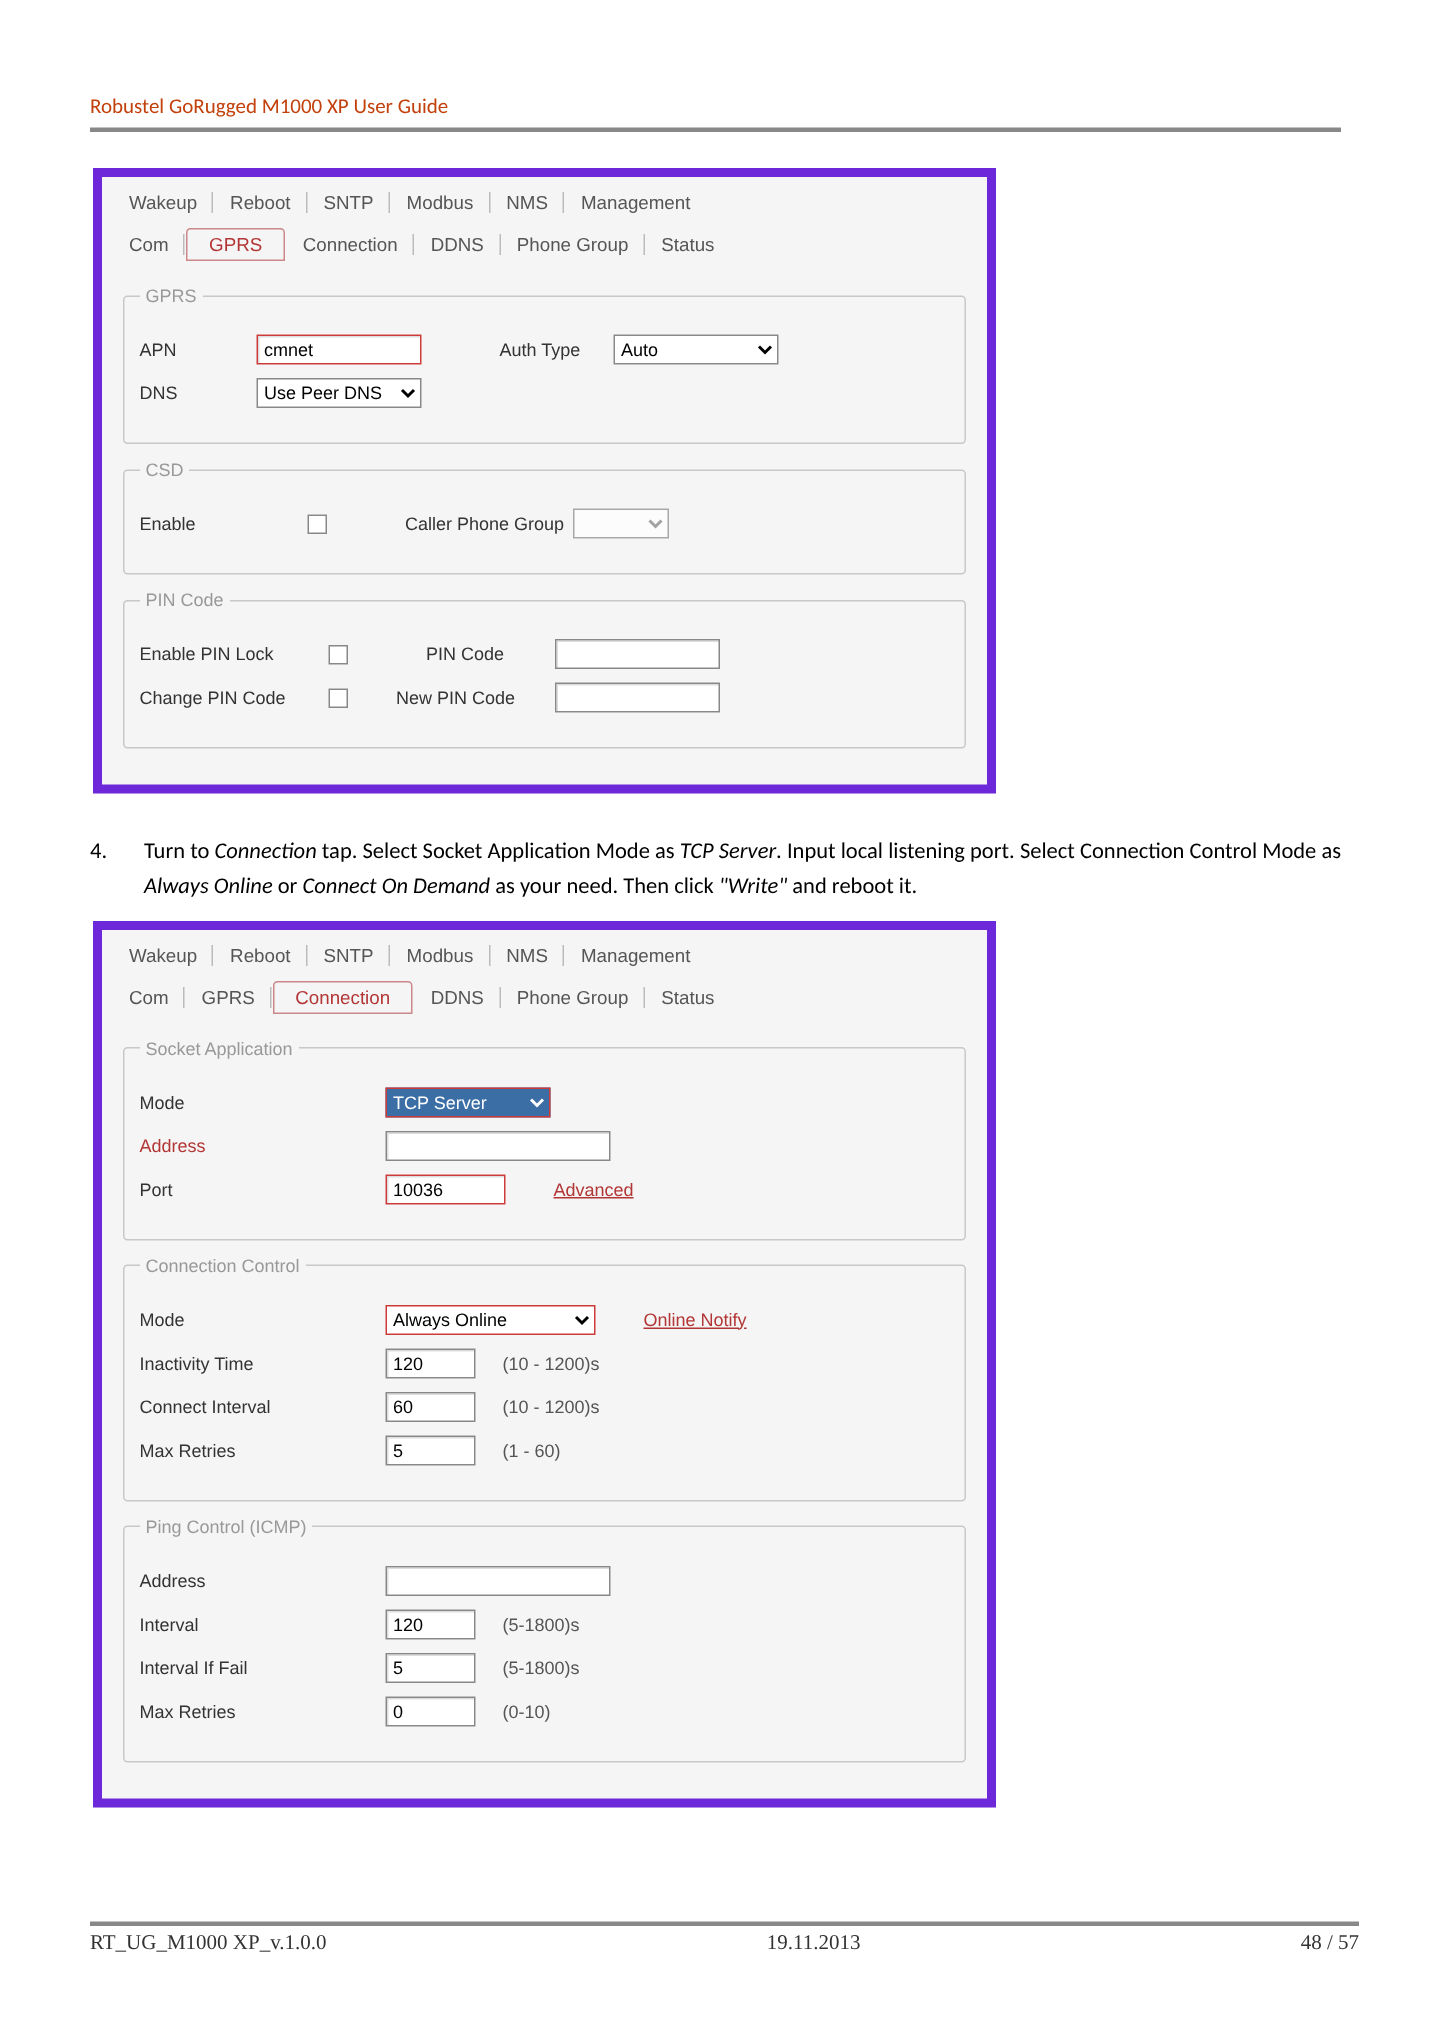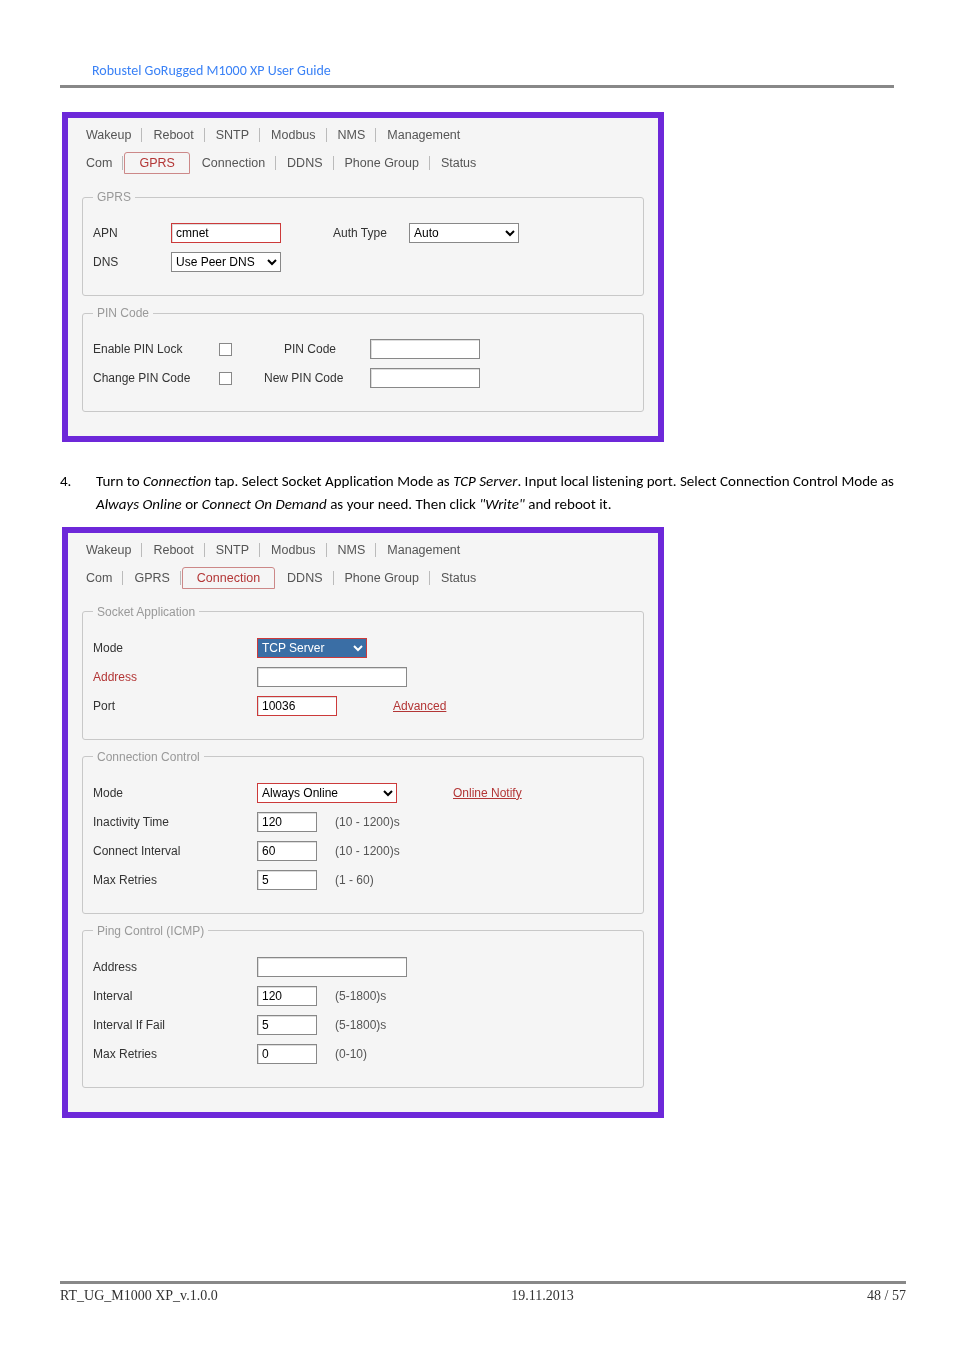--- a/index.html
+++ b/index.html
@@ -9,23 +9,22 @@
     font-family: Calibri, Arial, sans-serif;
     background: #fff;
     position: relative;
     color: #000;
   }
   .page {
     padding: 62px 60px 0 60px;
   }
   .doc-title {
     font-size: 14px;
-    color: #3b82f6;
+    color: #c2410c;
     margin-bottom: 6px;
-    margin-left: 32px;
   }
   .top-rule {
     height: 3px;
     background: #888;
     margin-bottom: 24px;
   }
 
   
   .shot {
     width: 602px;
@@ -126,21 +125,21 @@
     font-size: 15px;
     line-height: 1.55;
     margin: 0 0 10px 0;
     text-align: justify;
   }
   .step4 .num { width: 18px; flex:none; }
   .italic { font-style: italic; }
 
   
   .shot2 { margin-bottom: 0; }
-  .link { color: #1a3fd6; text-decoration: underline; cursor: pointer; margin-left: 24px; }
+  .link { color: #1a3fd6; text-decoration: underline; cursor: pointer; }
   .hint { color:#555; font-size:12px; margin-left:12px; }
 
   
   .footer {
     position: absolute;
     left: 60px; right: 48px; bottom: 46px;
     font-size: 14px;
     color: #333;
     font-family: Liberation Serif, serif;
   }
@@ -189,20 +188,30 @@
           </select>
         </div>
         <div class="row">
           <span class="lbl w70">DNS</span>
           <select class="sel" style="width:110px">
             <option>Use Peer DNS</option>
           </select>
         </div>
       </fieldset>
 
+      <fieldset class="grp">
+        <legend>CSD</legend>
+        <div class="row">
+          <span class="lbl w100">Enable</span>
+          <span class="chk"></span>
+          <span class="gap w40"></span>
+          <span class="lbl">Caller Phone Group</span>
+          <select class="sel" style="width:64px" disabled=""></select>
+        </div>
+      </fieldset>
 
       <fieldset class="grp">
         <legend>PIN Code</legend>
         <div class="row">
           <span class="lbl" style="width:120px">Enable PIN Lock</span>
           <span class="chk"></span>
           <span class="gap w40"></span>
           <span class="lbl" style="width:80px">PIN Code</span>
           <input class="inp short" style="">
         </div>

